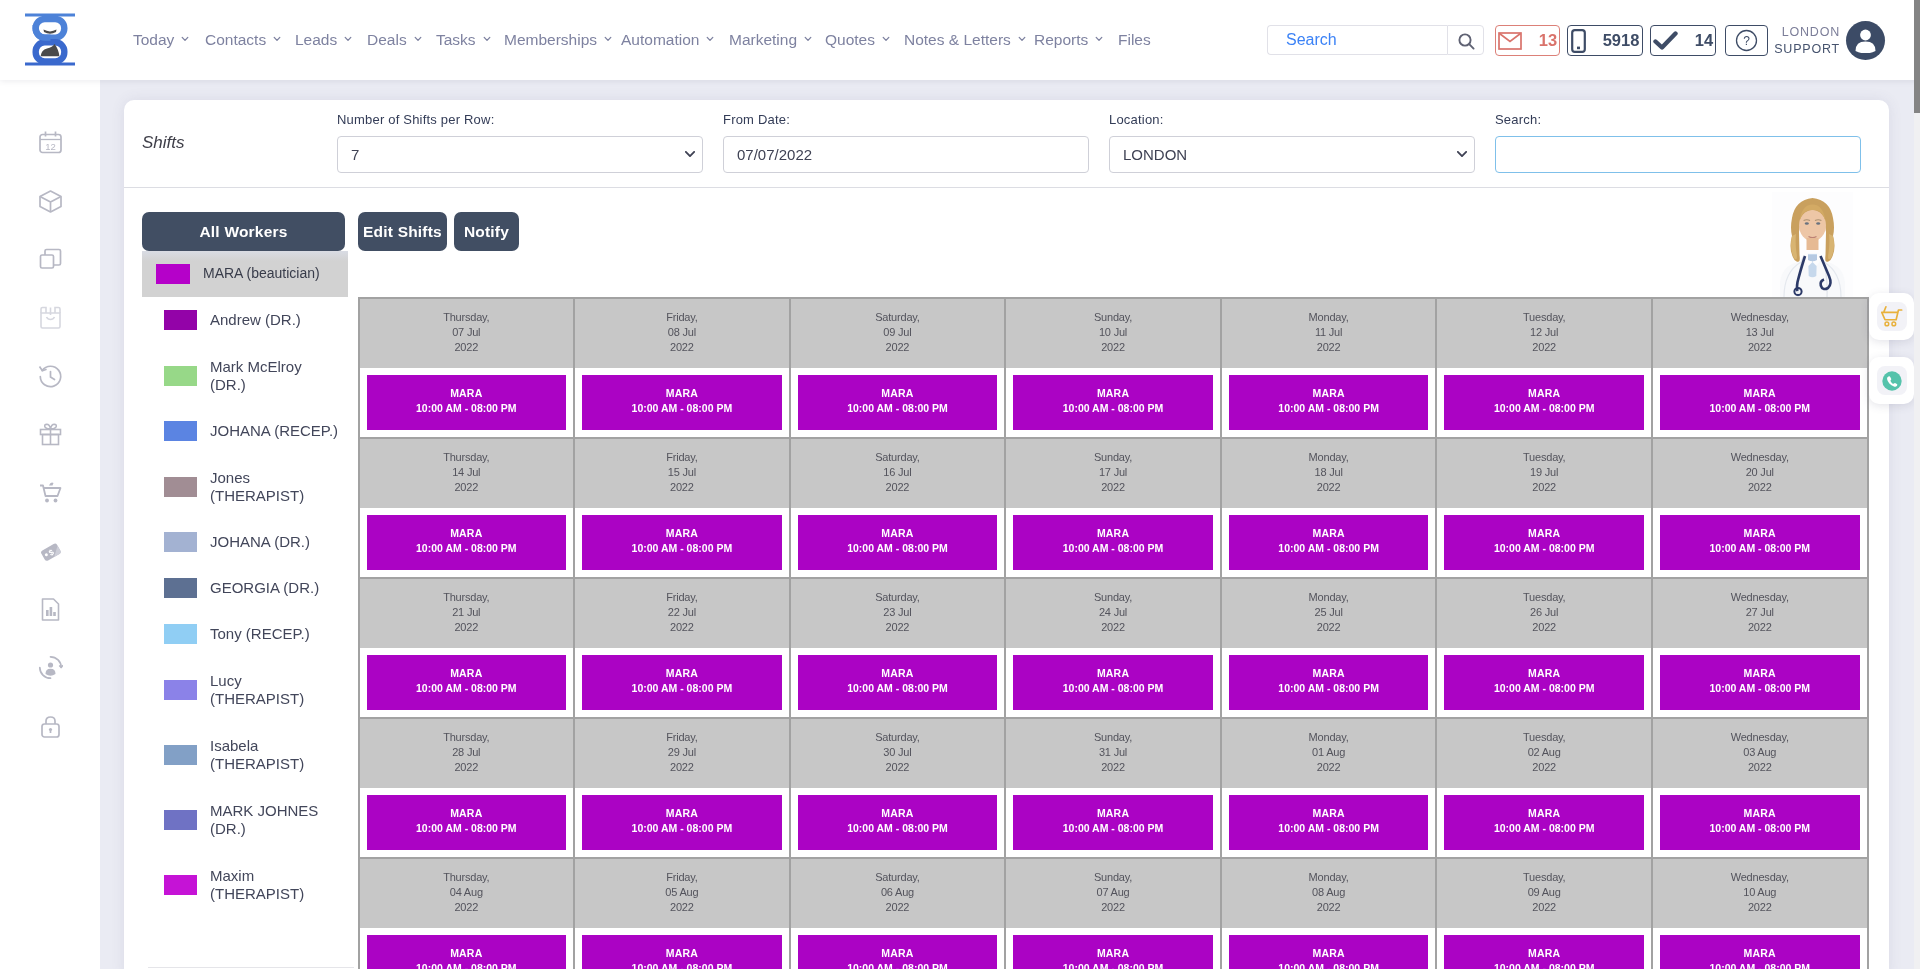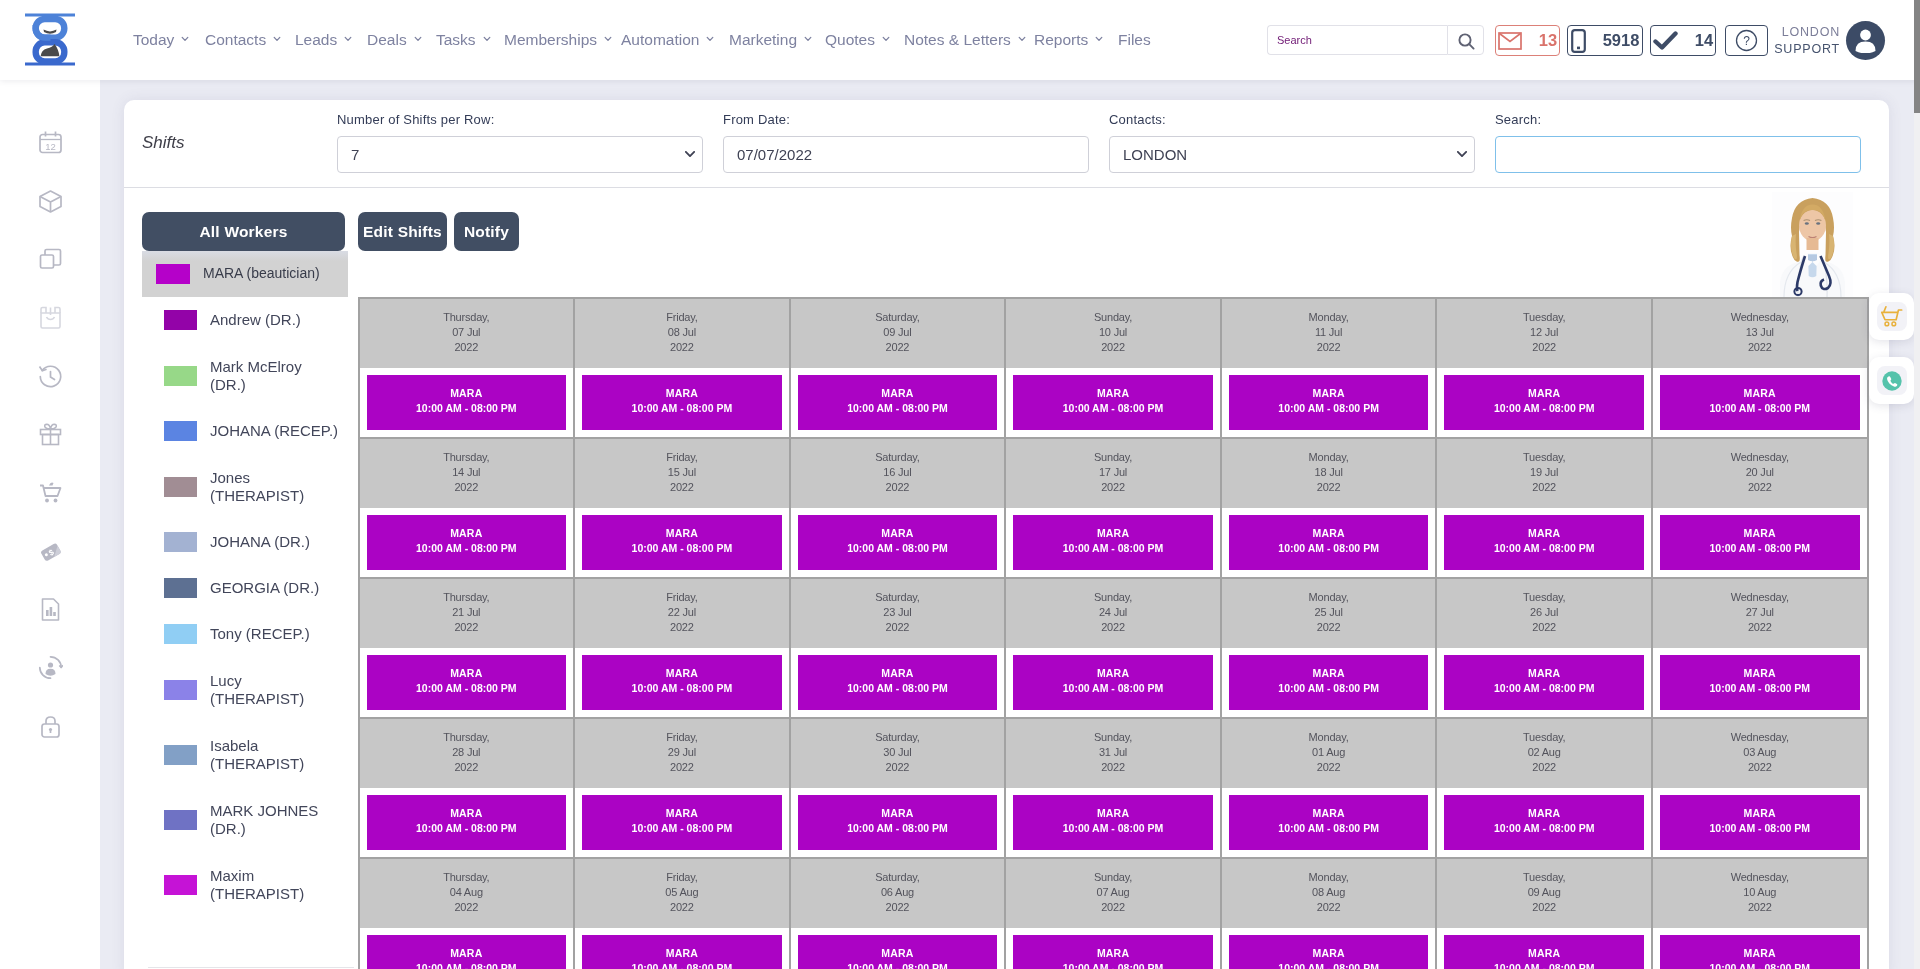--- a/index.html
+++ b/index.html
@@ -2,21 +2,21 @@
 <html><head><meta charset="utf-8">
 <style>
 *{margin:0;padding:0;box-sizing:border-box;}
 html,body{width:1920px;height:969px;overflow:hidden;background:#eaebf3;font-family:"Liberation Sans",sans-serif;}
 
 #navbar{position:absolute;left:0;top:0;width:1920px;height:80px;background:#fff;z-index:30;box-shadow:0 1px 6px rgba(60,60,90,.10);}
 .navitem{position:absolute;top:31px;font-size:15.5px;color:#7e82a0;white-space:nowrap;}
 .navitem .chev{display:inline-block;margin-left:7px;width:8px;height:8px;vertical-align:2px;}
 
 #searchwrap{position:absolute;left:1267px;top:25px;width:217px;height:30px;}
-#searchinput{position:absolute;left:0;top:0;width:180px;height:30px;border:1px solid #e1e1e8;border-right:none;border-radius:4px 0 0 4px;background:#fff;color:#701a75;font-size:11px;line-height:28px;padding-left:9px;}
+#searchinput{position:absolute;left:0;top:0;width:180px;height:30px;border:1px solid #e1e1e8;border-right:none;border-radius:4px 0 0 4px;background:#fff;color:#3b82f6;font-size:16px;line-height:28px;padding-left:18px;}
 #searchbtn{position:absolute;left:180px;top:0;width:37px;height:30px;border:1px solid #e1e1e8;border-radius:0 4px 4px 0;background:#fff;}
 .badge{position:absolute;top:25px;height:31px;border-radius:4px;background:#fff;display:flex;align-items:center;justify-content:center;gap:17px;}
 .badge span{font-size:16.5px;font-weight:bold;}
 #b-mail{left:1495px;width:65px;border:1px solid #dc8078;}
 #b-mail span{color:#d9736b;}
 #b-phone{left:1567px;width:76px;border:1px solid #3e4c66;}
 #b-check{left:1650px;width:66px;border:1px solid #3e4c66;}
 #b-help{left:1725px;width:43px;border:1px solid #3e4c66;}
 #b-phone span,#b-check span{color:#3e4c66;}
 #loginfo{position:absolute;left:1700px;top:24px;width:140px;text-align:right;line-height:17px;font-size:12.5px;letter-spacing:.8px;}
@@ -230,21 +230,21 @@
 <div id="panel">
 
 <div id="shifts-title">Shifts</div>
 <div class="flabel" style="left:213px">Number of Shifts per Row:</div>
 <div class="fctrl" style="left:213px">7</div>
 <svg class="fchev" style="left:561px" viewBox="0 0 12 7">
       <path d="M1 1 L6 6 L11 1" fill="none" stroke="#3f4254" stroke-width="2.2" stroke-linecap="round" stroke-linejoin="round"></path>
     </svg>
 <div class="flabel" style="left:599px">From Date:</div>
 <div class="fctrl" style="left:599px">07/07/2022</div>
-<div class="flabel" style="left:985px">Contacts:</div>
+<div class="flabel" style="left:985px">Location:</div>
 <div class="fctrl" style="left:985px">LONDON</div>
 <svg class="fchev" style="left:1333px" viewBox="0 0 12 7">
       <path d="M1 1 L6 6 L11 1" fill="none" stroke="#3f4254" stroke-width="2.2" stroke-linecap="round" stroke-linejoin="round"></path>
     </svg>
 <div class="flabel" style="left:1371px">Search:</div>
 <div class="fctrl" id="fsearch" style="left:1371px"></div>
 <div id="fsep"></div>
 <div style="position:absolute;left:24px;top:866.5px;width:206px;border-bottom:1.5px solid #e5e5e9"></div>
 
 <div class="dbtn" style="left:18px;width:203px">All Workers</div>

